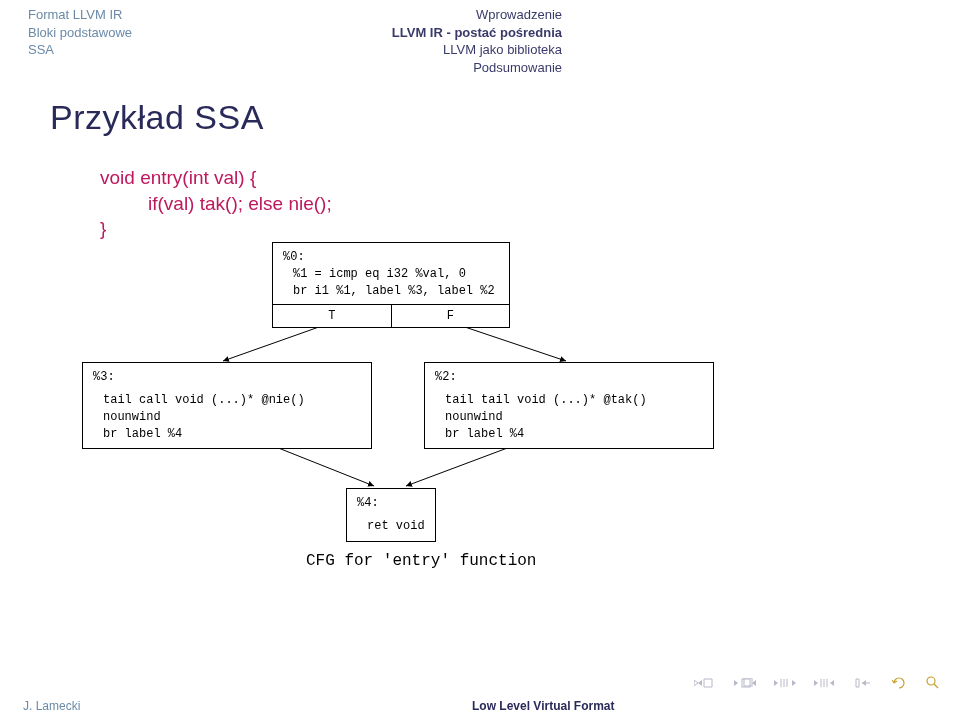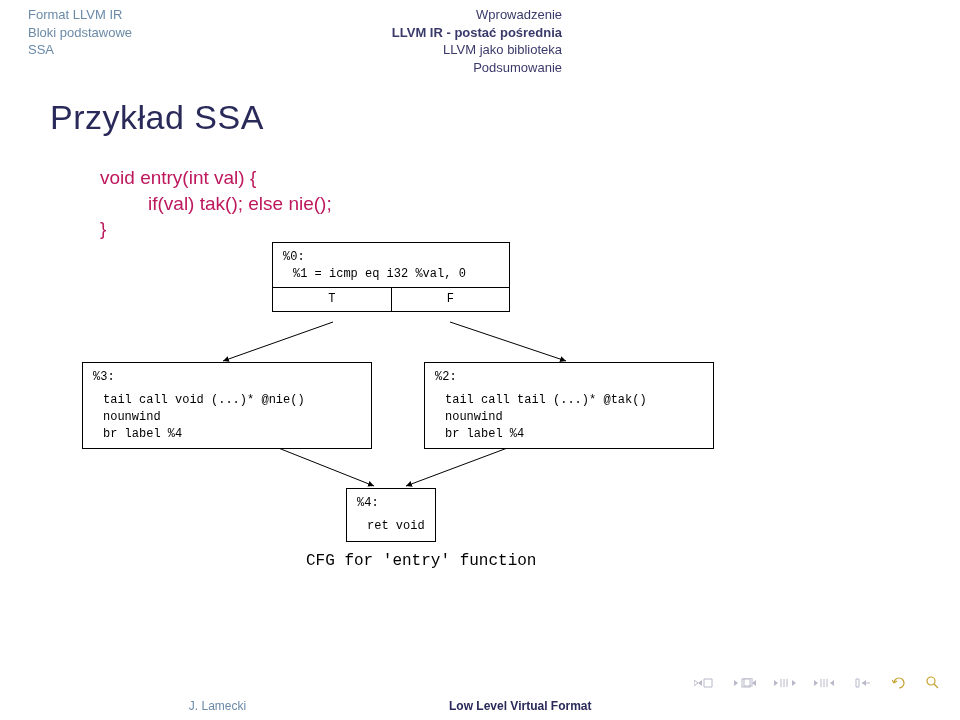--- a/index.html
+++ b/index.html
@@ -88,23 +88,24 @@
     position: absolute;
     bottom: 0;
     left: 0;
     width: 960px;
     height: 26px;
     display: flex;
     font-size: 12px;
   }
   .footer-left {
     width: 435px;
-    text-align: center;
+    text-align: left;
     color: #6a8aa8;
     padding-top: 5px;
+    margin-left: 23px;
   }
   .footer-right {
     padding-left: 14px;
     color: #2a2a5a;
     font-weight: bold;
     padding-top: 5px;
   }
   .nav-icons {
     position: absolute;
     right: 20px;
@@ -152,37 +153,38 @@
     </defs>
     <line x1="333" y1="80" x2="223" y2="119" stroke="#000" stroke-width="1" marker-end="url(#arr)"></line>
     <line x1="450" y1="80" x2="566" y2="119" stroke="#000" stroke-width="1" marker-end="url(#arr)"></line>
     <line x1="223" y1="184" x2="374" y2="244" stroke="#000" stroke-width="1" marker-end="url(#arr)"></line>
     <line x1="566" y1="184" x2="406" y2="244" stroke="#000" stroke-width="1" marker-end="url(#arr)"></line>
   </svg>
 
   <div class="box" style="left:272px; top:0; width:216px;">
     <div>%0:</div>
     <div style="padding-left:10px">%1 = icmp eq i32 %val, 0</div>
+    <div style="padding-left:10px">br i1 %1, label %3, label %2</div>
     <div class="tf-row">
       <div class="tf-cell">T</div>
       <div class="tf-cell">F</div>
     </div>
   </div>
 
   <div class="box" style="left:82px; top:120px; width:268px;">
     <div>%3:</div>
     <div style="height:6px"></div>
     <div style="padding-left:10px">tail call void (...)* @nie() nounwind</div>
     <div style="padding-left:10px">br label %4</div>
   </div>
 
   <div class="box" style="left:424px; top:120px; width:268px;">
     <div>%2:</div>
     <div style="height:6px"></div>
-    <div style="padding-left:10px">tail call tail (...)* @tak() nounwind</div>
+    <div style="padding-left:10px">tail tail void (...)* @tak() nounwind</div>
     <div style="padding-left:10px">br label %4</div>
   </div>
 
   <div class="box" style="left:346px; top:246px; width:68px;">
     <div>%4:</div>
     <div style="height:6px"></div>
     <div style="padding-left:10px">ret void</div>
   </div>
 
   <div class="cfg-label" style="left:306px; top:310px;">CFG for 'entry' function</div>

